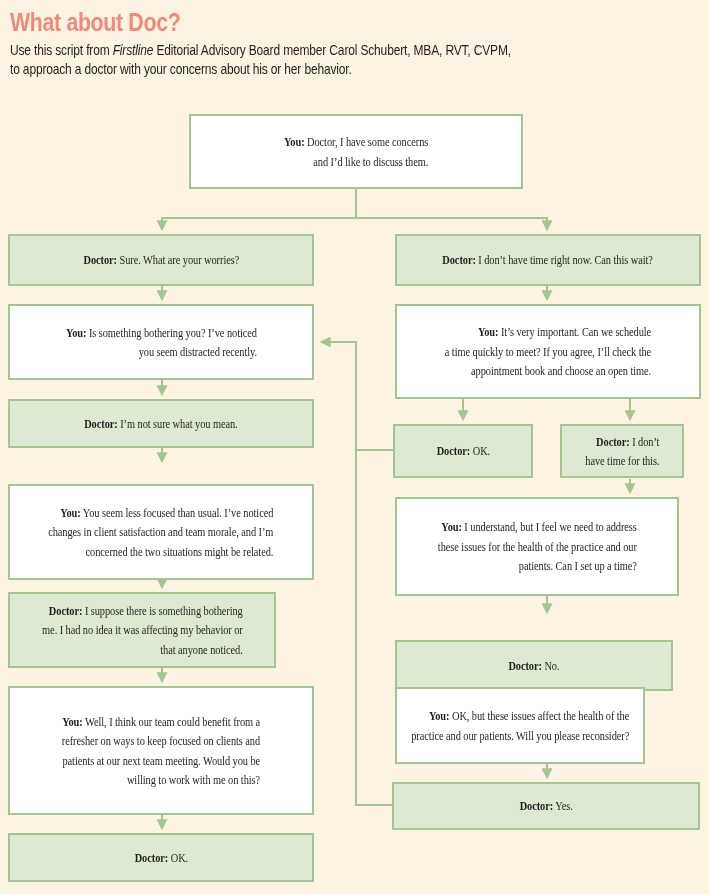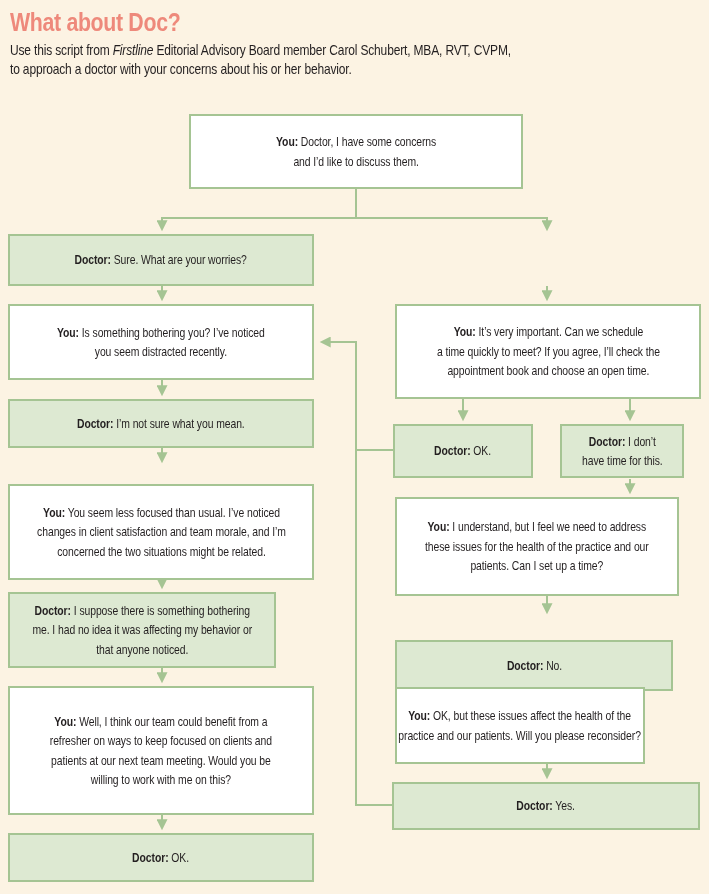--- a/index.html
+++ b/index.html
@@ -33,21 +33,22 @@
     margin-top:3px;font-size:15px;line-height:1.32;
     transform:scaleX(0.80);transform-origin:left top;
     white-space:pre-line;letter-spacing:-0.2px;
   }
   #intro .it{font-style:italic;}
   
   .box{
     position:absolute;
     border:2px solid var(--border);
     display:flex;align-items:center;justify-content:center;
-    text-align:center;
+    text-align:right;
+    font-family:Liberation Serif, serif;
   }
   .box.white{background:var(--white-fill);}
   .box.green{background:var(--green-fill);}
   .box-text{
     white-space:pre;font-size:13px;line-height:1.5;
     transform:scaleX(0.80);transform-origin:center center;
     letter-spacing:-0.1px;
   }
   .box-text b{font-weight:700;}
   
@@ -127,20 +128,23 @@
       <p class="box-text"><b>You:</b><span> Well, I think our team could benefit from a
 refresher on ways to keep focused on clients and
 patients at our next team meeting. Would you be
 willing to work with me on this?</span></p>
     </div>
 
   <div class="box green" style="left:8px;top:833px;width:306px;height:49px">
       <p class="box-text"><b>Doctor:</b><span> OK.</span></p>
     </div>
 
+  <div class="box green" style="left:395px;top:234px;width:306px;height:52px">
+      <p class="box-text"><b>Doctor:</b><span> I don’t have time right now. Can this wait?</span></p>
+    </div>
 
   <div class="box white" style="left:395px;top:304px;width:306px;height:95px">
       <p class="box-text"><b>You:</b><span> It’s very important. Can we schedule
 a time quickly to meet? If you agree, I’ll check the
 appointment book and choose an open time.</span></p>
     </div>
 
   <div class="box green" style="left:393px;top:424px;width:140px;height:54px">
       <p class="box-text"><b>Doctor:</b><span> OK.</span></p>
     </div>

